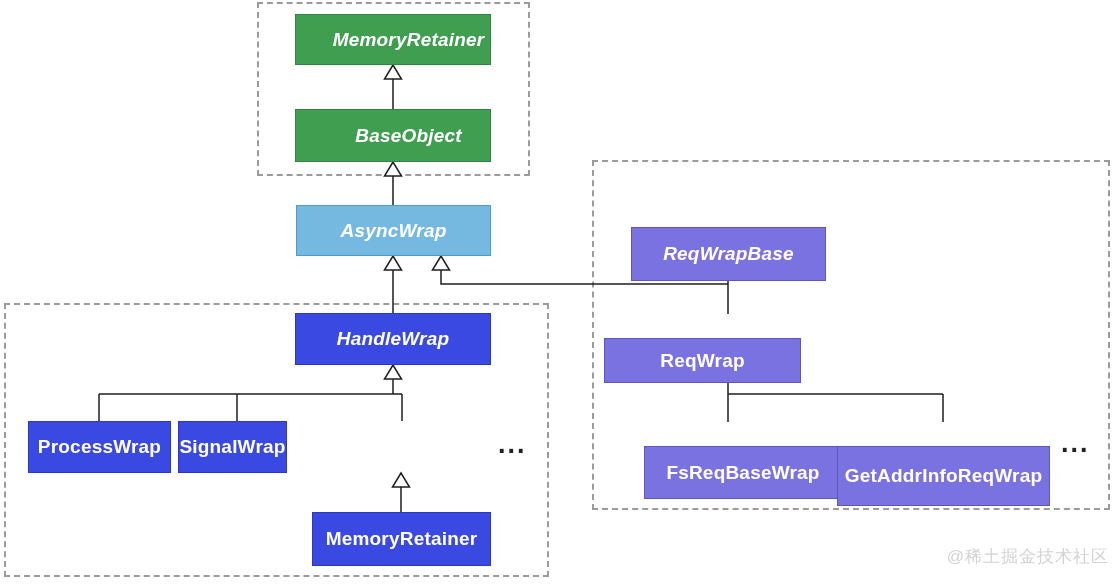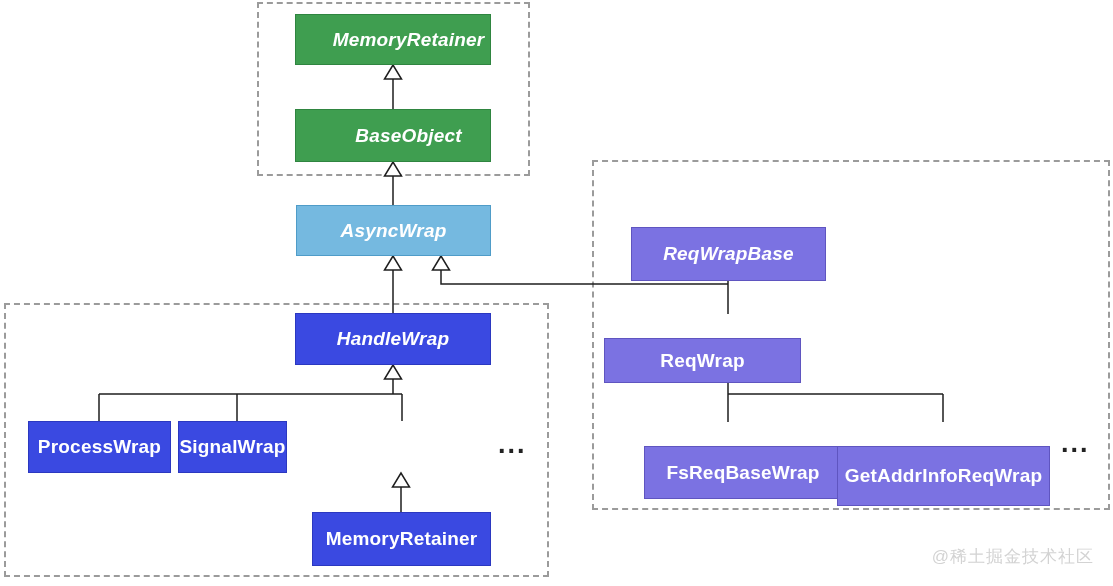--- a/index.html
+++ b/index.html
@@ -34,21 +34,21 @@
   #edges{position:absolute;left:0;top:0;pointer-events:none;}
   #edges path{stroke:var(--c-line,#1f1f1f);stroke-width:1.5;fill:none;}
   #edges polygon{fill:#ffffff;stroke:var(--c-line,#1f1f1f);stroke-width:1.5;}
   .ellipsis{
     position:absolute;
     font-size:27px;font-weight:bold;color:#222222;
     letter-spacing:2px;line-height:1;
   }
   .watermark{
     position:absolute;
-    right:19px;top:545px;
+    right:4px;top:545px;
     font-size:17px;
     color:#d3d3d3;
     letter-spacing:1px;
   }
 </style>
 </head>
 <body>
 
 <div id="stage">
 

